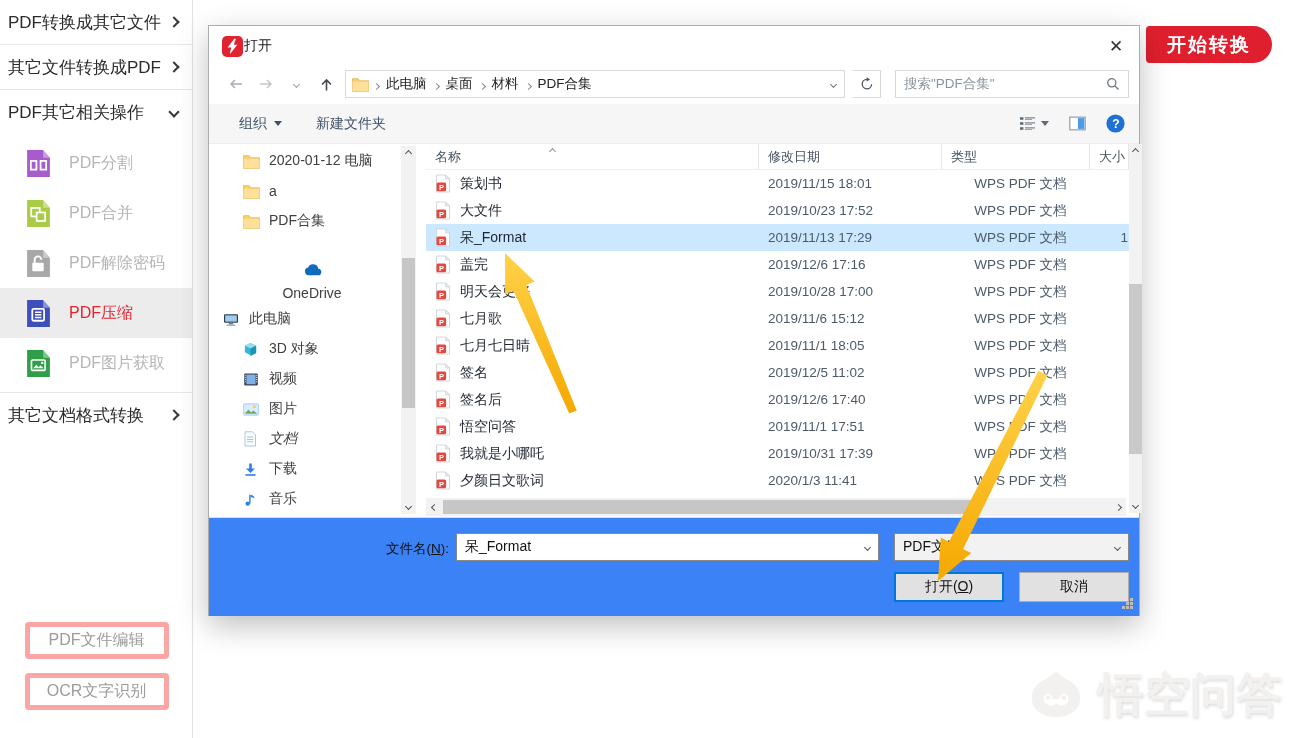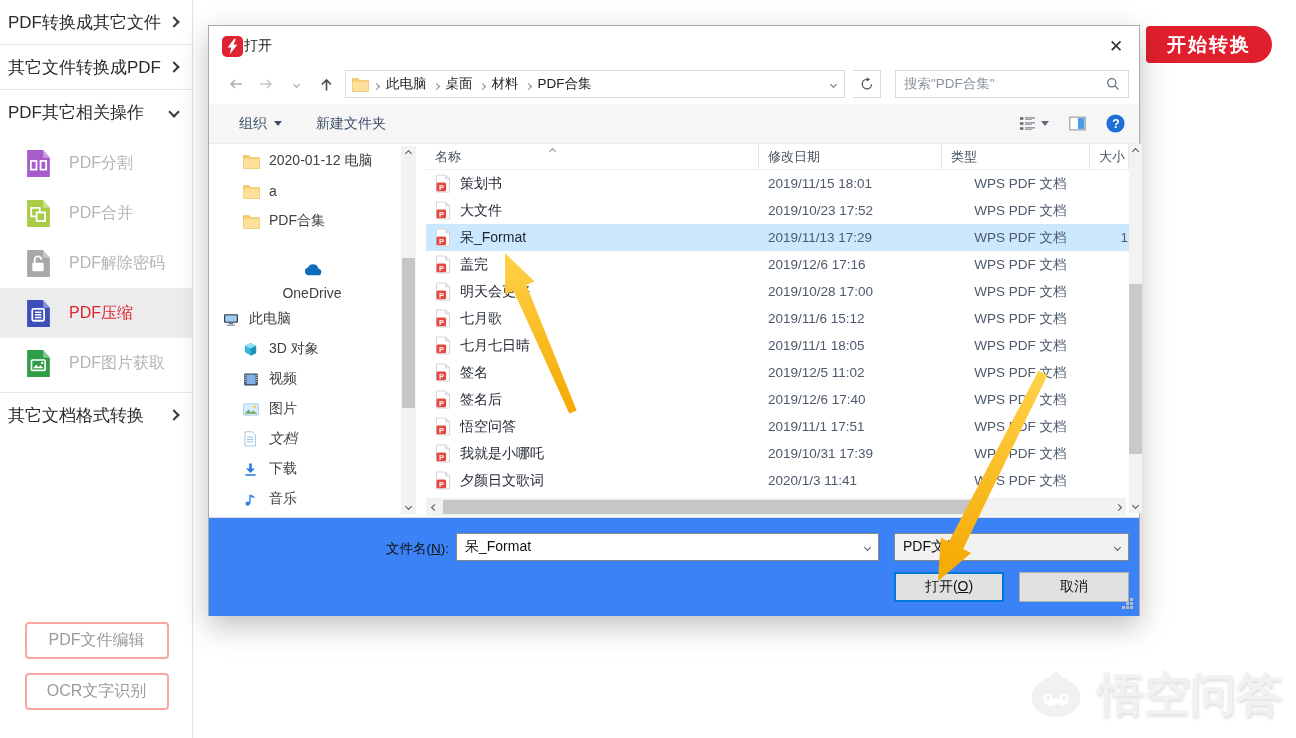--- a/index.html
+++ b/index.html
@@ -20,21 +20,21 @@
   
   .sidebar { position:absolute; left:0; top:0; width:193px; height:738px; border-right:1px solid #e2e2e2; background:#fff; }
   .side-section { display:flex; align-items:center; justify-content:space-between; padding:0 14px 0 8px; height:44px; font-size:17px; color:#2b2b2b; cursor:pointer; }
   .side-section .cv { color:#3a3a3a; }
   .side-divider { height:1px; background:#e8e8e8; margin:0 0 0 0; }
   .subnav { padding:4px 0; }
   .tool-item { display:flex; align-items:center; gap:18px; height:50px; padding-left:26px; font-size:16px; color:#b5b5b5; cursor:pointer; }
   .tool-item.active { background:#ececec; color:#e0242e; }
   .pageicon { width:25px; height:29px; flex:0 0 auto; }
   .side-bottom { position:absolute; left:0; bottom:28px; width:193px; display:flex; flex-direction:column; gap:14px; align-items:center; }
-  .side-bottom .sbtn { width:144px; height:37px; border:2px solid #fca5a5; border-radius:4px; background:#fff; color:#9b9b9b; font-size:16px; cursor:pointer; font-family:inherit; }
+  .side-bottom .sbtn { width:144px; height:37px; border:5px solid #fca5a5; border-radius:4px; background:#fff; color:#9b9b9b; font-size:16px; cursor:pointer; font-family:inherit; }
 
   
   .start-btn { position:absolute; left:1146px; top:26px; width:126px; height:37px; border:none; cursor:pointer;
     background:#e01f2e; color:#fff; font-size:19px; letter-spacing:2px; border-radius:4px 20px 20px 4px; font-family:inherit; font-weight:bold; }
   .watermark { position:absolute; right:14px; bottom:12px; display:flex; align-items:center; gap:10px; pointer-events:none; }
   .watermark .wm-text { font-size:46px; font-weight:bold; color:#f3f1ef; text-shadow:1px 2px 3px rgba(160,160,160,.35); }
 
   
   .dialog { position:absolute; left:208px; top:25px; width:932px; height:591px; background:#fff;
     border:1px solid #acacac; box-shadow:0 10px 28px rgba(0,0,0,.25); }

